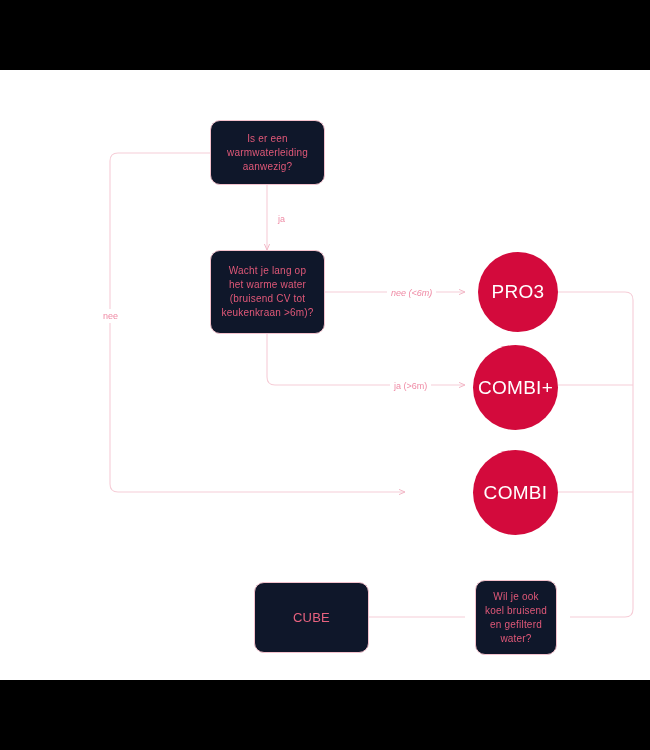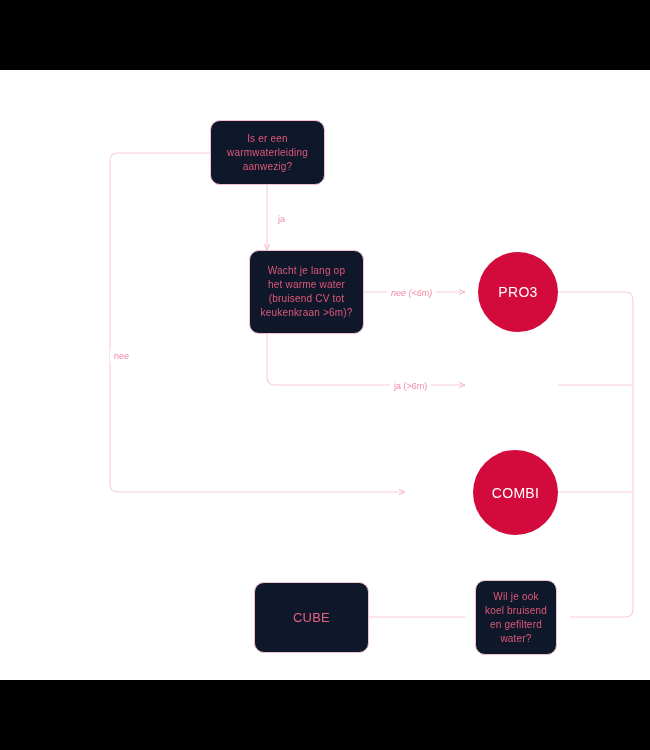--- a/index.html
+++ b/index.html
@@ -49,21 +49,21 @@
     padding: 4px 8px;
   }
   .box-strong {
     color: #e8627f;
     margin-left: 44px;
   }
   .circle {
     border-radius: 50%;
     background: #d30a3c;
     color: #ffffff;
-    font-size: 14px;
+    font-size: 19px;
     letter-spacing: 0.3px;
   }
   .edge-label {
     position: absolute;
     background: #ffffff;
     color: #ef8ba5;
     font-size: 9px;
     line-height: 12px;
     padding: 1px 4px;
     white-space: nowrap;
@@ -110,53 +110,56 @@
     </svg>
 
     <div class="node box" style="left:210px; top:50px; width:115px; height:65px;">
       <div>
         <div>Is er een</div>
         <div>warmwaterleiding</div>
         <div>aanwezig?</div>
       </div>
     </div>
 
-    <div class="node box" style="left:210px; top:180px; width:115px; height:84px;margin-left:39px;">
+    <div class="node box" style="left:210px; top:180px; width:115px; height:84px;">
       <div>
         <div>Wacht je lang op</div>
         <div>het warme water</div>
         <div>(bruisend CV tot</div>
         <div>keukenkraan &gt;6m)?</div>
       </div>
     </div>
 
     <div class="node circle" style="left:478px; top:182px; width:80px; height:80px;">
       <span>PRO3</span>
     </div>
 
+    <div class="node circle" style="left:473px; top:275px; width:85px; height:85px;">
+      <span>COMBI+</span>
+    </div>
 
     <div class="node circle" style="left:473px; top:380px; width:85px; height:85px;justify-content:center;">
       <span>COMBI</span>
     </div>
 
     <div class="node box" style="left:475px; top:510px; width:82px; height:75px;">
       <div>
         <div>Wil je ook</div>
         <div>koel bruisend</div>
         <div>en gefilterd</div>
         <div>water?</div>
       </div>
     </div>
 
     <div class="node box box-strong" style="left:210px; top:512px; width:115px; height:71px; font-size:13px;">
       <span>CUBE</span>
     </div>
 
     <div class="edge-label" style="left:258px; top:142px;margin-left:16px;">ja</div>
 
-    <div class="edge-label" style="left:110px; top:239px;margin-top:40px;">nee</div>
+    <div class="edge-label" style="left:99px; top:239px;">nee</div>
 
     <div class="edge-label" style="left:387px; top:216px;font-style:italic;">nee (&lt;6m)</div>
 
     <div class="edge-label" style="left:390px; top:309px;">ja (&gt;6m)</div>
 
   </div>
 </div>
 
 </body></html>

